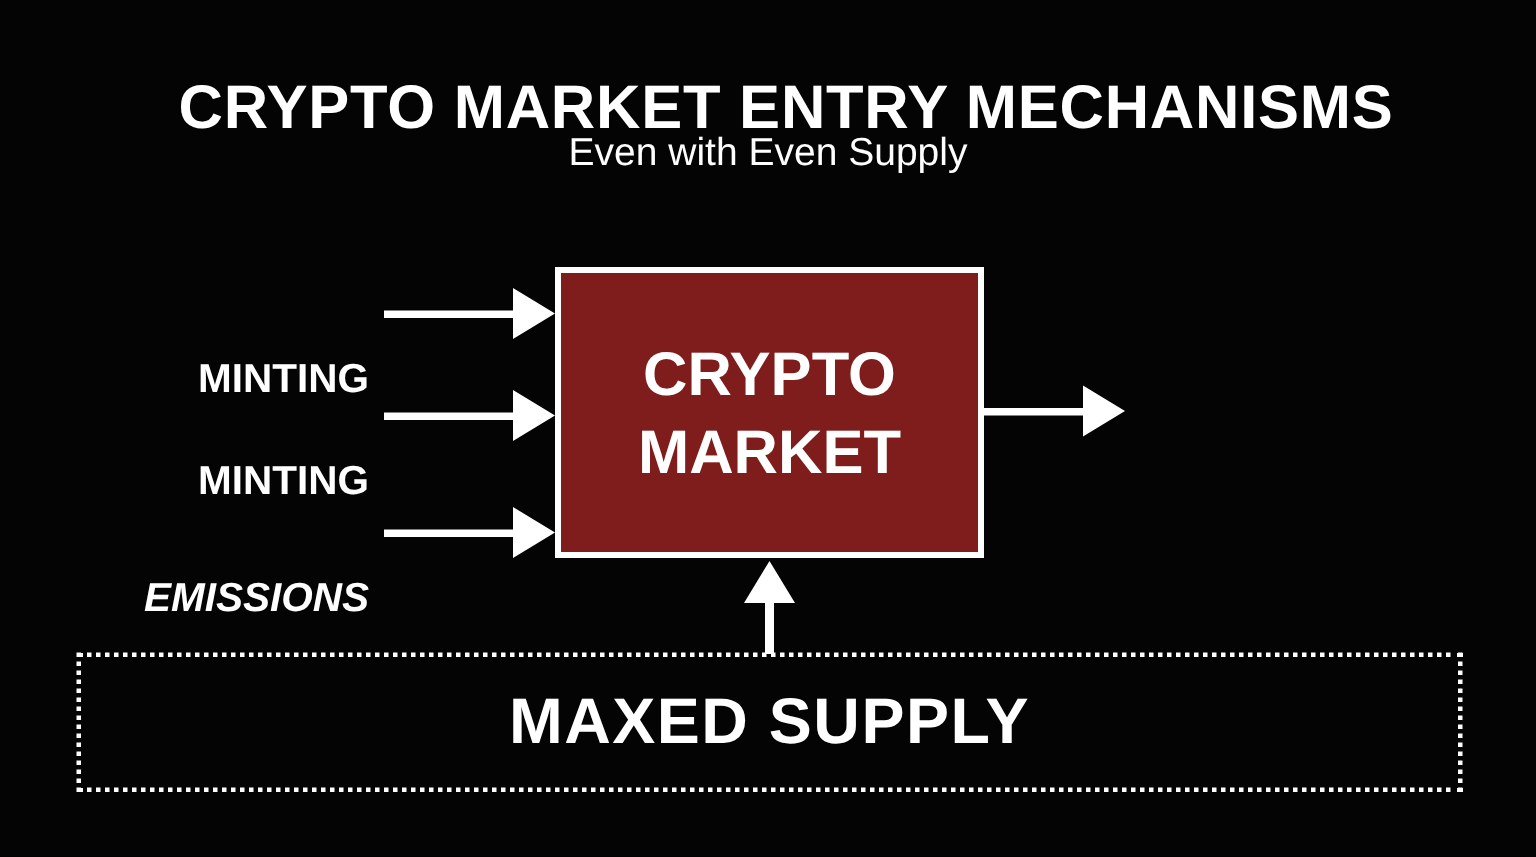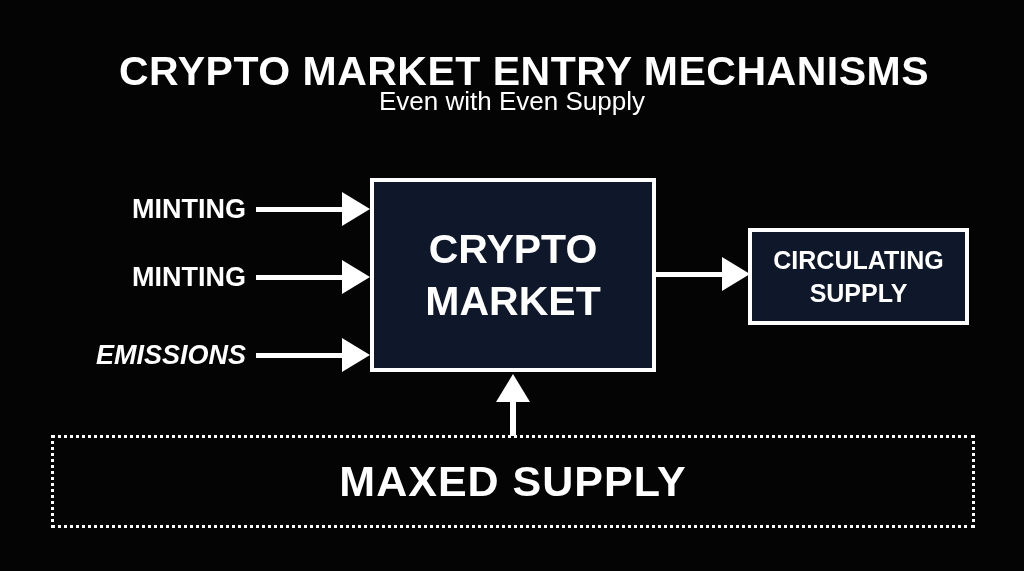--- a/index.html
+++ b/index.html
@@ -40,20 +40,21 @@
   }
   
   .input-label {
     position: absolute;
     left: 40px;
     width: 206px;
     text-align: right;
     font-size: 27px;
     font-weight: bold;
     transform: translateY(-50%);
+    margin-top: 44px;
   }
   .arrow-right {
     position: absolute;
     width: 114px;
     height: 34px;
     transform: translateY(-50%);
   }
   .arrow-right .shaft {
     position: absolute;
     left: 0;
@@ -80,21 +81,21 @@
   .arrow-col     { left: 256px; }
   
   .box {
     position: absolute;
     box-sizing: border-box;
     display: flex;
     align-items: center;
     justify-content: center;
     text-align: center;
     font-weight: bold;
-    background: #0f172a;
+    background: #7f1d1d;
   }
   .crypto-box {
     left: 370px;
     top: 178px;
     width: 286px;
     height: 194px;
     border: 4px solid #fff;
     font-size: 41px;
     line-height: 1.28;
     padding: 0 18px;
@@ -181,23 +182,20 @@
 
   <div class="box crypto-box">
     <span>CRYPTO MARKET</span>
   </div>
 
   <div class="arrow-right arrow-out">
     <div class="shaft"></div>
     <div class="head"></div>
   </div>
 
-  <div class="box circulating-box">
-    <span>CIRCULATING SUPPLY</span>
-  </div>
 
   <div class="arrow-up">
     <div class="shaft"></div>
     <div class="head"></div>
   </div>
 
   <div class="box maxed-box">
     <span>MAXED SUPPLY</span>
   </div>
 

